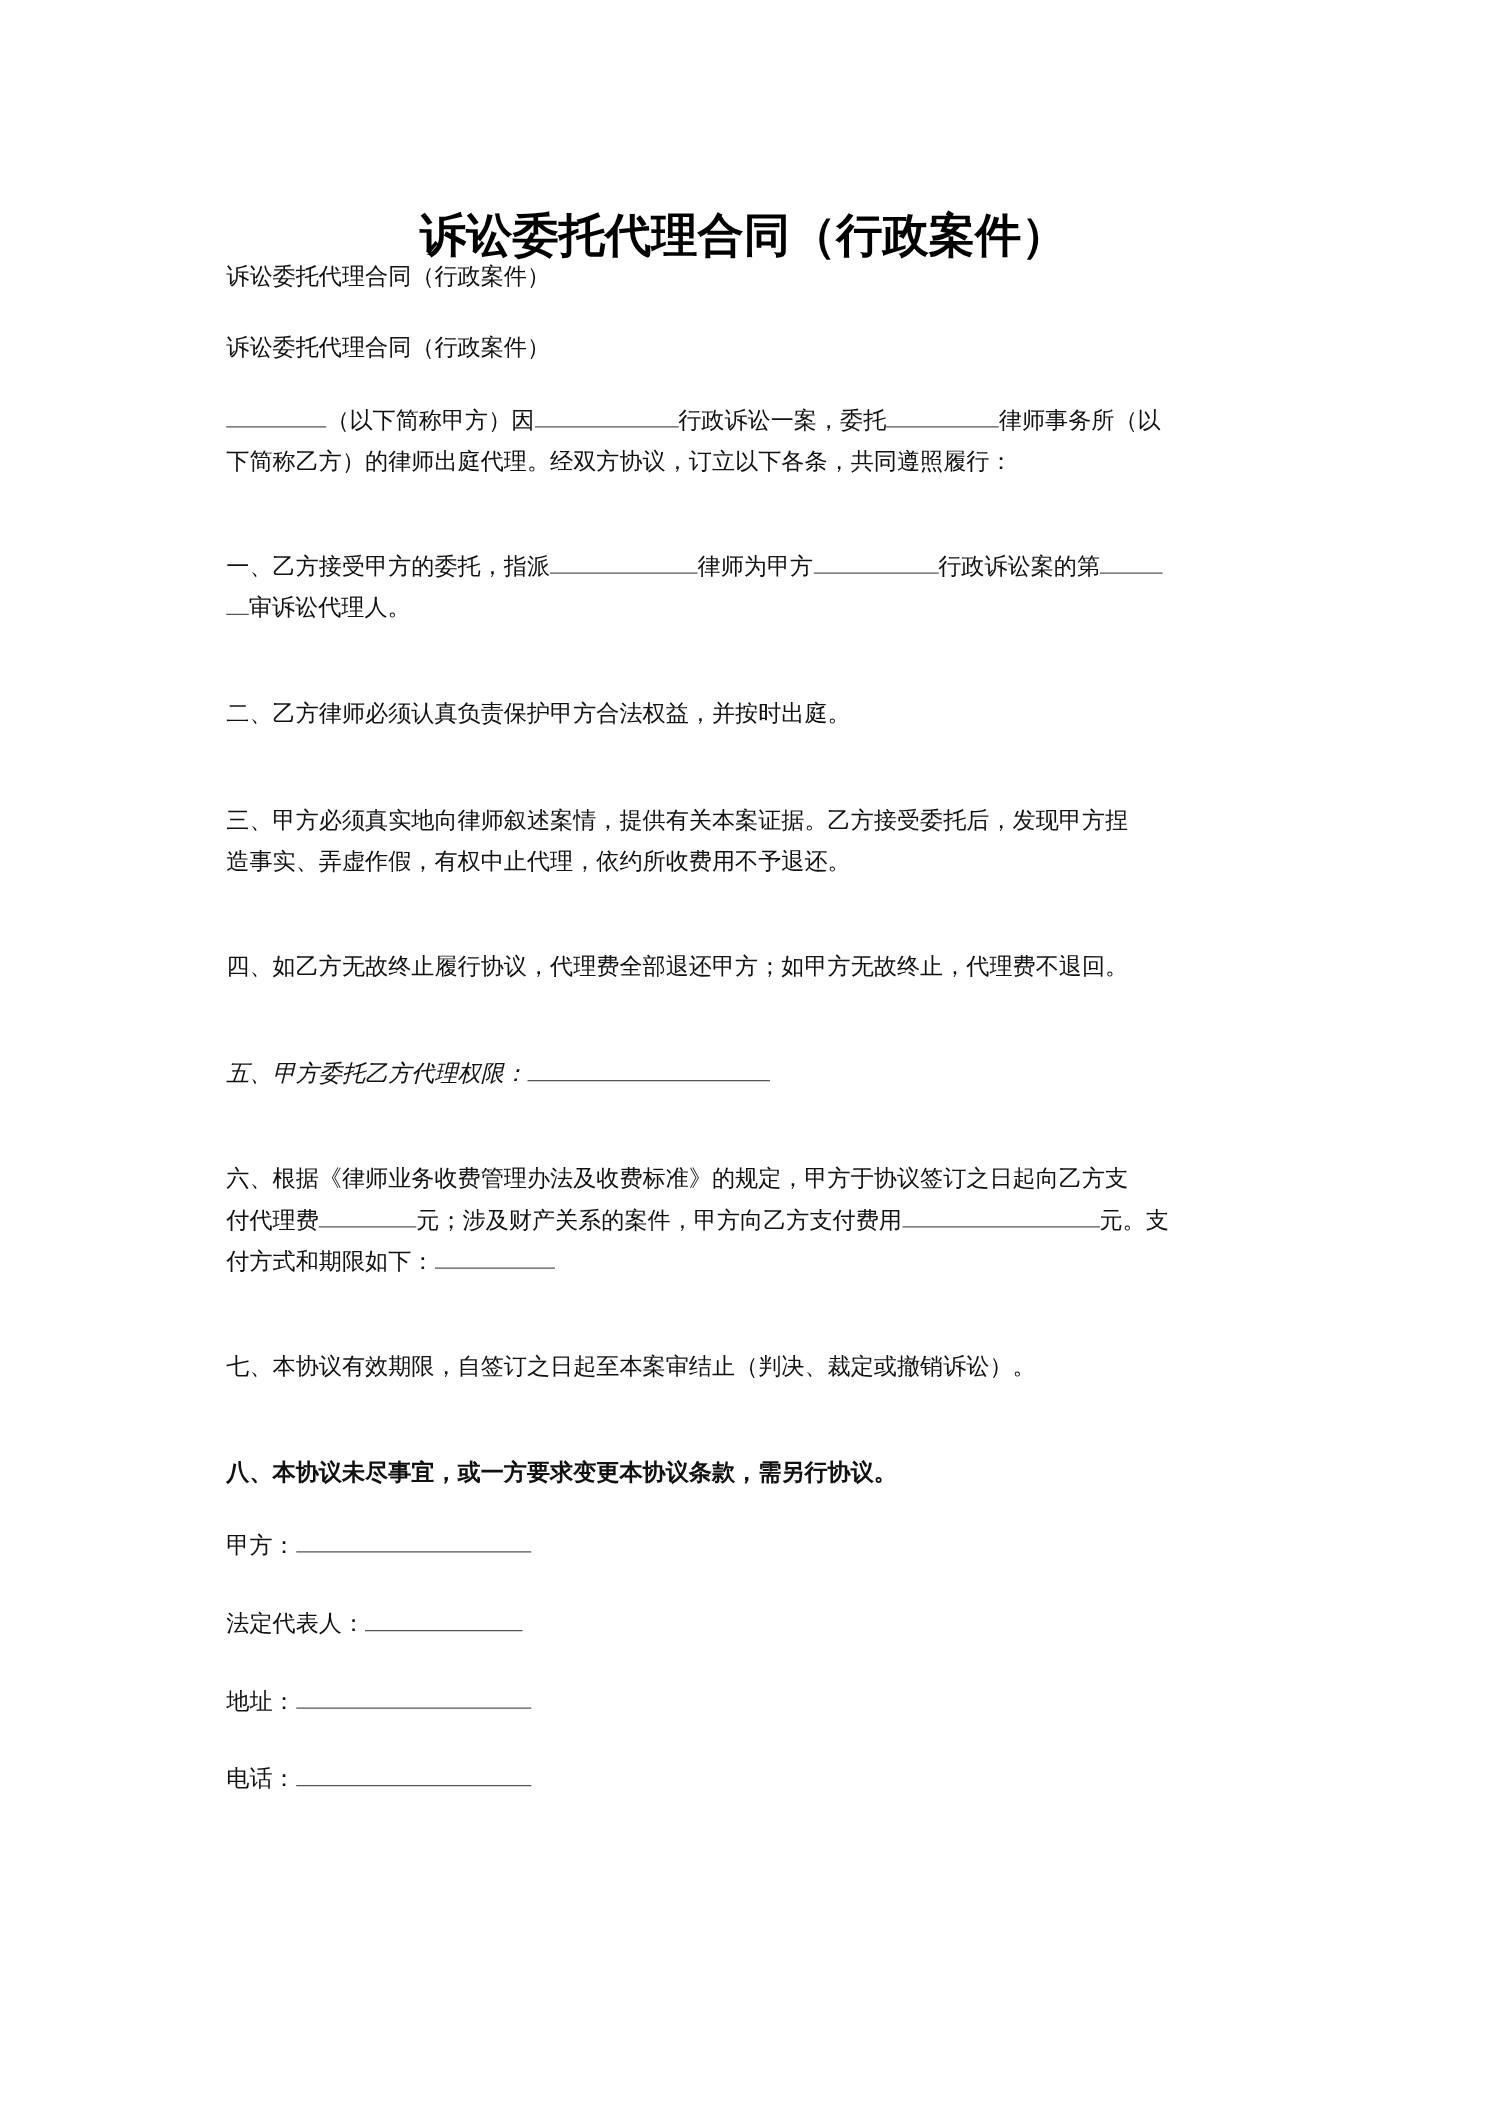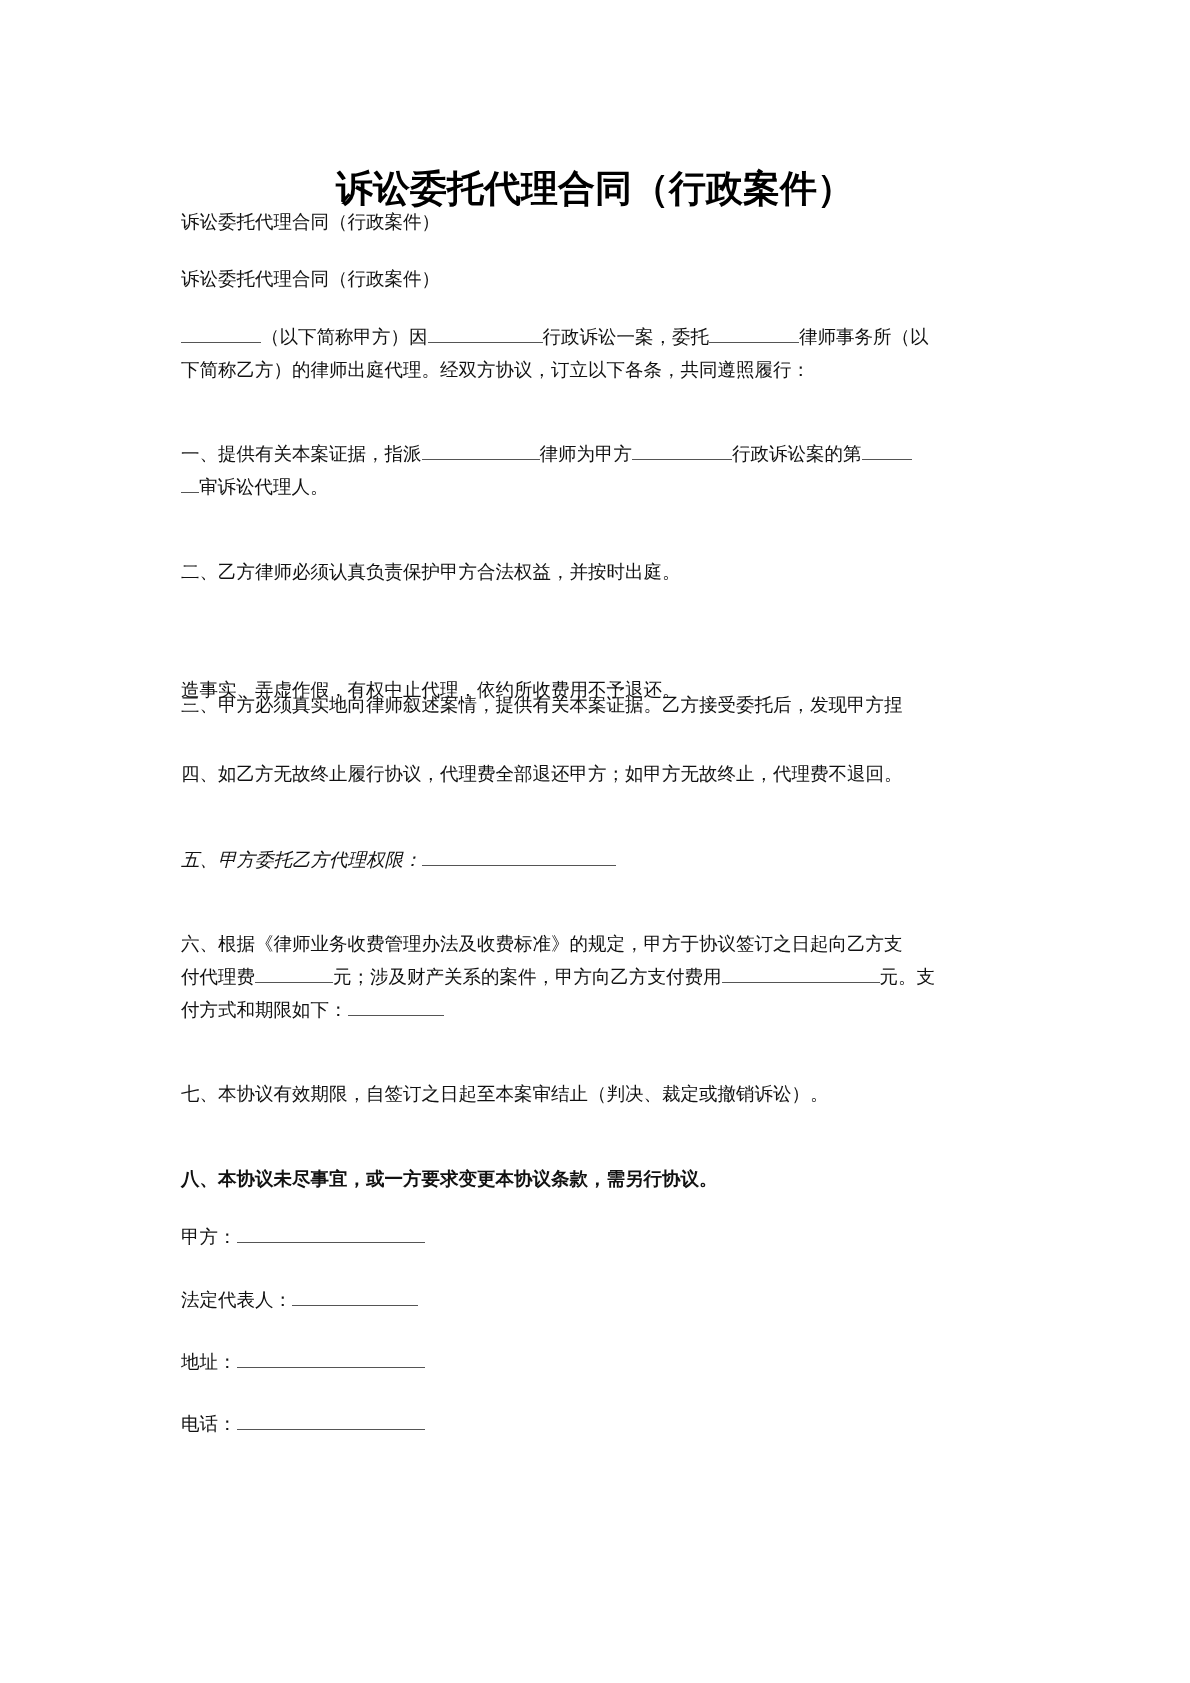--- a/index.html
+++ b/index.html
@@ -57,29 +57,29 @@
 
   <div class="line" style="top:205px;">诉讼委托代理合同（行政案件）</div>
   <div class="line" style="top:262px;">诉讼委托代理合同（行政案件）</div>
 
   <div class="line" style="top:353px;">下简称乙方）的律师出庭代理。经双方协议，订立以下各条，共同遵照履行：</div>
   <div class="line" style="top:320px;">
     <span class="blank" style="width:80px;"></span><span>（以下简称甲方）因</span><span class="blank" style="width:115px;"></span><span>行政诉讼一案，委托</span><span class="blank" style="width:90px;"></span><span>律师事务所（以</span>
   </div>
 
   <div class="line" style="top:437px;">
-    <span>一、提供有关本案证据，指派</span><span class="blank" style="width:118px;"></span><span>律师为甲方</span><span class="blank" style="width:100px;"></span><span>行政诉讼案的第</span><span class="blank" style="width:50px;"></span>
+    <span>一、乙方接受甲方的委托，指派</span><span class="blank" style="width:118px;"></span><span>律师为甲方</span><span class="blank" style="width:100px;"></span><span>行政诉讼案的第</span><span class="blank" style="width:50px;"></span>
   </div>
   <div class="line" style="top:470px;">
     <span class="blank" style="width:18px;"></span><span>审诉讼代理人。</span>
   </div>
 
   <div class="line" style="top:555px;">二、乙方律师必须认真负责保护甲方合法权益，并按时出庭。</div>
 
-  <div class="line" style="top:640px;margin-top:48px;">三、甲方必须真实地向律师叙述案情，提供有关本案证据。乙方接受委托后，发现甲方捏</div>
+  <div class="line" style="top:640px;">三、甲方必须真实地向律师叙述案情，提供有关本案证据。乙方接受委托后，发现甲方捏</div>
   <div class="line" style="top:673px;">造事实、弄虚作假，有权中止代理，依约所收费用不予退还。</div>
 
   <div class="line" style="top:757px;">四、如乙方无故终止履行协议，代理费全部退还甲方；如甲方无故终止，代理费不退回。</div>
 
   <div class="line" style="top:843px;font-style:italic;">
     <span>五、甲方委托乙方代理权限：</span><span class="blank" style="width:194px;"></span>
   </div>
 
   <div class="line" style="top:927px;">六、根据《律师业务收费管理办法及收费标准》的规定，甲方于协议签订之日起向乙方支</div>
   <div class="line" style="top:960px;">

